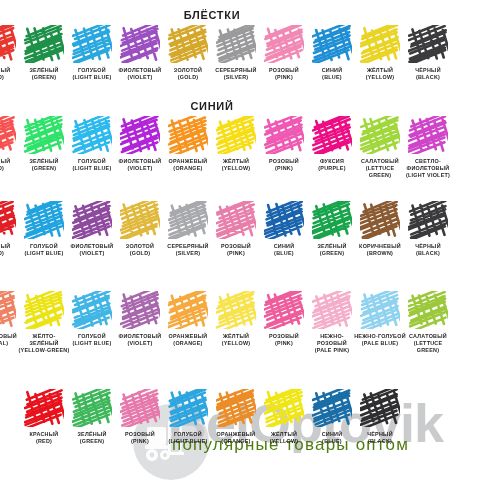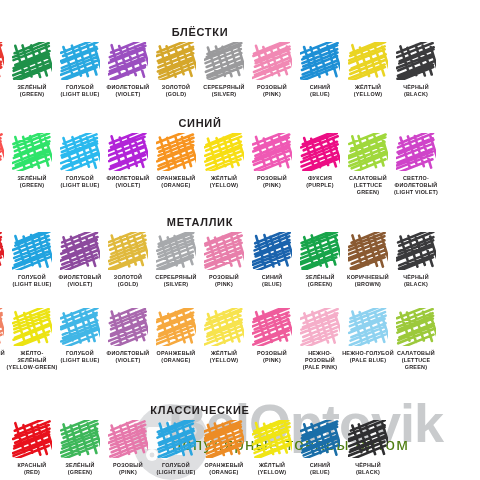--- a/index.html
+++ b/index.html
@@ -52,21 +52,21 @@
   .wm-logo-ico {
     position: absolute;
     left: 143px; top: 419px;
     width: 56px; height: 46px;
     opacity: .95;
   }
 
   
   .content { position: relative; z-index: 3; }
 
-  .section { position: absolute; left: 0; width: 400px; margin-top: 17px; }
+  .section { position: absolute; left: 12px; width: 400px; }
 
   .sec-title {
     text-align: center;
     font-size: 11px;
     font-weight: bold;
     letter-spacing: .7px;
     color: #231f20;
     height: 14px;
     line-height: 14px;
   }
@@ -260,21 +260,20 @@
           </div>
           <div class="cell">
             <svg class="scribble" viewBox="0 0 40 38" preserveAspectRatio="none">
     <path d="M3.3,10.5 L37.5,-3.5 M2.1,14.4 L37.0,0.4 M1.6,19.3 L36.8,5.3 M2.9,20.8 L37.4,6.8 M0.8,24.9 L36.5,10.9 M1.4,29.6 L36.8,15.6 M0.9,32.5 L36.6,18.5 M0.6,35.6 L36.4,21.6 M0.4,40.3 L36.4,26.3 M4.5,4.5 L13.5,33.5 M11.9,3.4 L20.9,32.4 M18.8,3.1 L27.8,33.2 M26.1,4.6 L35.1,34.6 M34.5,3.3 L43.5,32.5 " stroke="#cf44c9" stroke-width="2.6" fill="none" stroke-linecap="round"></path>
   </svg>
             <div class="labels"><div>СВЕТЛО-ФИОЛЕТОВЫЙ</div><div class="en">(LIGHT VIOLET)</div></div>
           </div>
         </div>
       </div>
       <div class="section" id="sec-2">
-        <div class="sec-title">МЕТАЛЛИК</div>
         <div class="swatch-row">
           <div class="cell">
             <svg class="scribble" viewBox="0 0 40 38" preserveAspectRatio="none">
     <path d="M1.7,11.1 L36.9,-2.9 M1.1,14.7 L36.6,0.7 M1.8,19.2 L36.9,5.2 M0.4,21.7 L36.4,7.7 M1.9,26.2 L37.0,12.2 M3.7,28.5 L37.7,14.5 M3.0,33.5 L37.4,19.5 M3.4,36.1 L37.6,22.1 M1.9,39.4 L37.0,25.4 M3.2,5.9 L12.2,33.1 M12.3,4.1 L21.3,34.1 M19.3,5.7 L28.3,32.3 M27.0,5.9 L36.0,32.6 M34.4,5.9 L43.4,33.6 " stroke="#e01f26" stroke-width="2.6" fill="none" stroke-linecap="round"></path>
   </svg>
             <div class="labels"><div>КРАСНЫЙ</div><div class="en">(RED)</div></div>
           </div>
           <div class="cell">
             <svg class="scribble" viewBox="0 0 40 38" preserveAspectRatio="none">
     <path d="M3.7,10.8 L37.7,-3.2 M3.3,13.6 L37.5,-0.4 M0.8,18.0 L36.5,4.0 M2.6,21.8 L37.2,7.8 M2.2,25.9 L37.1,11.9 M3.7,28.7 L37.7,14.7 M2.7,33.0 L37.3,19.0 M0.3,36.4 L36.3,22.4 M2.7,39.4 L37.3,25.4 M3.4,4.1 L12.4,32.2 M11.6,4.5 L20.6,33.1 M19.1,3.1 L28.1,34.4 M26.6,4.2 L35.6,34.7 M33.0,3.0 L42.0,32.9 " stroke="#21a3df" stroke-width="2.6" fill="none" stroke-linecap="round"></path>
@@ -389,21 +388,20 @@
           </div>
           <div class="cell">
             <svg class="scribble" viewBox="0 0 40 38" preserveAspectRatio="none">
     <path d="M0.9,10.2 L36.6,-3.8 M0.9,15.1 L36.6,1.1 M0.9,19.1 L36.6,5.1 M2.2,21.8 L37.1,7.8 M1.4,24.6 L36.8,10.6 M3.4,29.5 L37.6,15.5 M2.3,32.1 L37.1,18.1 M2.2,35.3 L37.1,21.3 M3.2,40.6 L37.5,26.6 M4.5,4.8 L13.5,32.6 M11.0,4.5 L20.0,34.0 M18.8,5.8 L27.8,32.5 M26.9,3.8 L35.9,32.9 M34.0,5.7 L43.0,33.9 " stroke="#9cc93b" stroke-width="2.6" fill="none" stroke-linecap="round"></path>
   </svg>
             <div class="labels"><div>САЛАТОВЫЙ</div><div class="en">(LETTUCE GREEN)</div></div>
           </div>
         </div>
       </div>
       <div class="section" id="sec-4">
-        <div class="sec-title">КЛАССИЧЕСКИЕ</div>
         <div class="swatch-row">
           <div class="cell">
             <svg class="scribble" viewBox="0 0 40 38" preserveAspectRatio="none">
     <path d="M2.8,10.7 L37.3,-3.3 M3.4,15.4 L37.6,1.4 M1.1,19.0 L36.7,5.0 M3.2,22.7 L37.5,8.7 M2.5,25.9 L37.2,11.9 M2.2,28.4 L37.1,14.4 M0.9,33.2 L36.6,19.2 M1.6,35.9 L36.8,21.9 M1.2,39.7 L36.7,25.7 M3.3,3.2 L12.3,32.1 M11.4,5.2 L20.4,32.7 M19.3,5.4 L28.3,34.7 M25.8,5.1 L34.8,33.9 M33.8,5.3 L42.8,35.0 " stroke="#e8111c" stroke-width="2.6" fill="none" stroke-linecap="round"></path>
   </svg>
             <div class="labels"><div>КРАСНЫЙ</div><div class="en">(RED)</div></div>
           </div>
           <div class="cell">
             <svg class="scribble" viewBox="0 0 40 38" preserveAspectRatio="none">
     <path d="M1.3,10.4 L36.7,-3.6 M2.1,14.3 L37.1,0.3 M3.6,17.8 L37.6,3.8 M1.9,22.8 L37.0,8.8 M2.8,25.6 L37.3,11.6 M2.2,28.6 L37.1,14.6 M0.5,32.7 L36.4,18.7 M2.0,36.2 L37.0,22.2 M2.0,39.6 L37.0,25.6 M3.5,4.4 L12.5,34.3 M10.7,5.5 L19.7,34.7 M19.1,5.8 L28.1,33.8 M27.4,3.4 L36.4,33.0 M34.5,5.5 L43.5,34.3 " stroke="#3eb75a" stroke-width="2.6" fill="none" stroke-linecap="round"></path>

